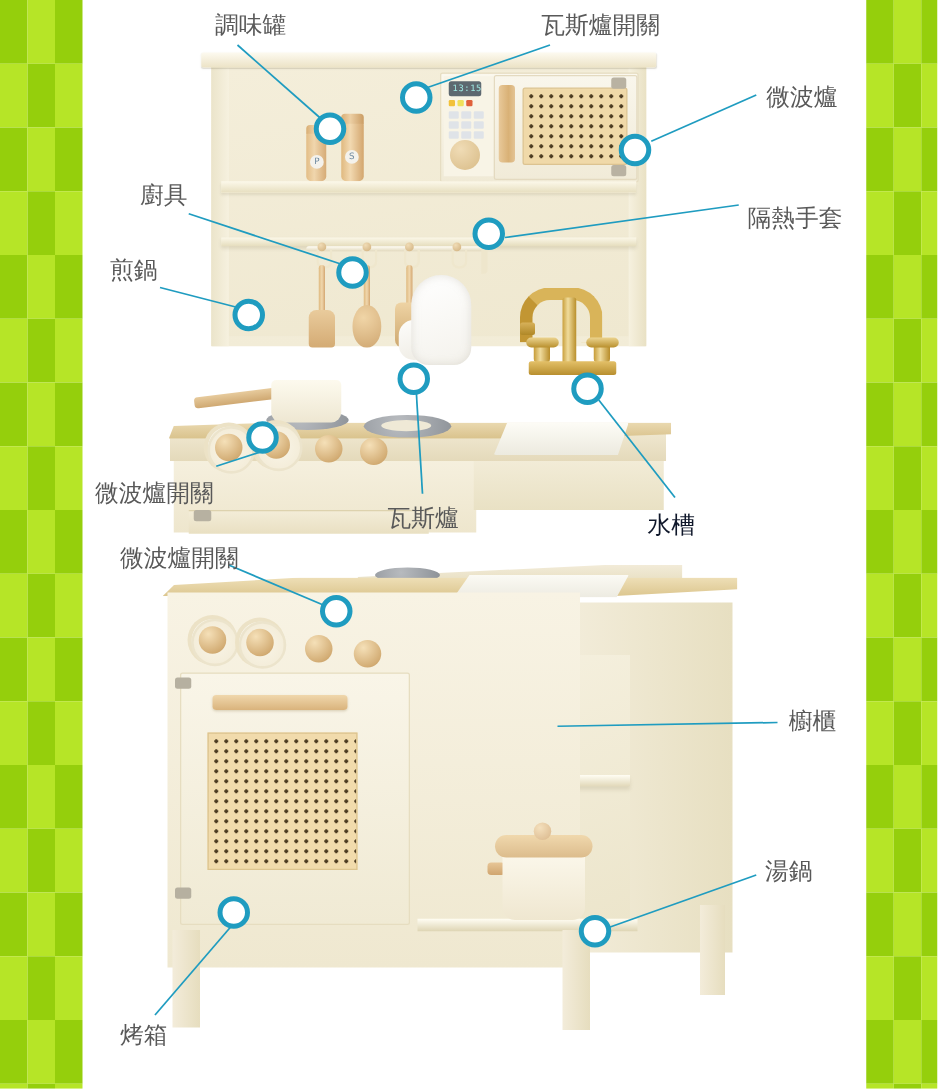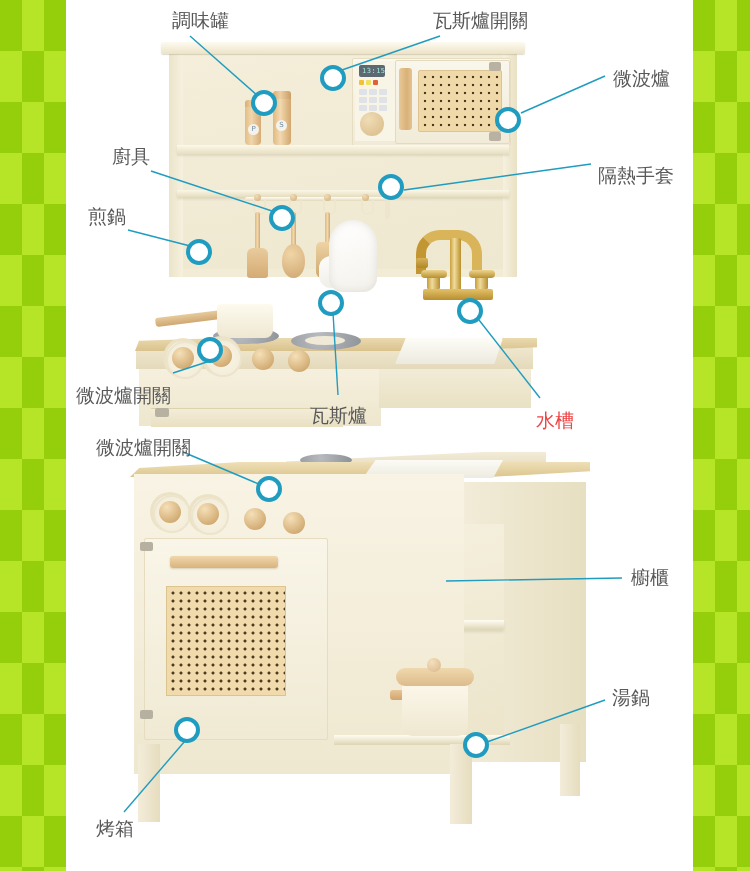--- a/index.html
+++ b/index.html
@@ -491,21 +491,21 @@
       <div class="label" style="left: 112px; top: 146px; color: rgb(89, 89, 89);">廚具</div>
       <div class="marker" style="left: 269px; top: 205px; width: 26px; height: 26px; border: 4px solid rgb(31, 156, 192);"></div>
       <div class="label" style="left: 598px; top: 153px; color: rgb(89, 89, 89); margin-top: 12px;">隔熱手套</div>
       <div class="marker" style="left: 378px; top: 174px; width: 26px; height: 26px; border: 4px solid rgb(31, 156, 192);"></div>
       <div class="label" style="left: 88px; top: 206px; color: rgb(89, 89, 89);">煎鍋</div>
       <div class="marker" style="left: 186px; top: 239px; width: 26px; height: 26px; border: 4px solid rgb(31, 156, 192);"></div>
       <div class="label" style="left: 76px; top: 385px; color: rgb(89, 89, 89);">微波爐開關</div>
       <div class="marker" style="left: 197px; top: 337px; width: 26px; height: 26px; border: 4px solid rgb(31, 156, 192);"></div>
       <div class="label" style="left: 310px; top: 405px; color: rgb(89, 89, 89);">瓦斯爐</div>
       <div class="marker" style="left: 318px; top: 290px; width: 26px; height: 26px; border: 4px solid rgb(31, 156, 192);"></div>
-      <div class="label" style="left: 536px; top: 410px; color: #ef4444;">水槽</div>
+      <div class="label" style="left: 518px; top: 410px; color: #0f172a;">水槽</div>
       <div class="marker" style="left: 457px; top: 298px; width: 26px; height: 26px; border: 4px solid rgb(31, 156, 192);"></div>
       <div class="label" style="left: 96px; top: 437px; color: rgb(89, 89, 89);">微波爐開關</div>
       <div class="marker" style="left: 256px; top: 476px; width: 26px; height: 26px; border: 4px solid rgb(31, 156, 192);"></div>
       <div class="label" style="left: 631px; top: 567px; color: rgb(89, 89, 89);">櫥櫃</div>
       <div class="label" style="left: 612px; top: 687px; color: rgb(89, 89, 89);">湯鍋</div>
       <div class="marker" style="left: 463px; top: 732px; width: 26px; height: 26px; border: 4px solid rgb(31, 156, 192);"></div>
       <div class="label" style="left: 96px; top: 818px; color: rgb(89, 89, 89);">烤箱</div>
       <div class="marker" style="left: 174px; top: 717px; width: 26px; height: 26px; border: 4px solid rgb(31, 156, 192);"></div>
     </div>
 </div>

